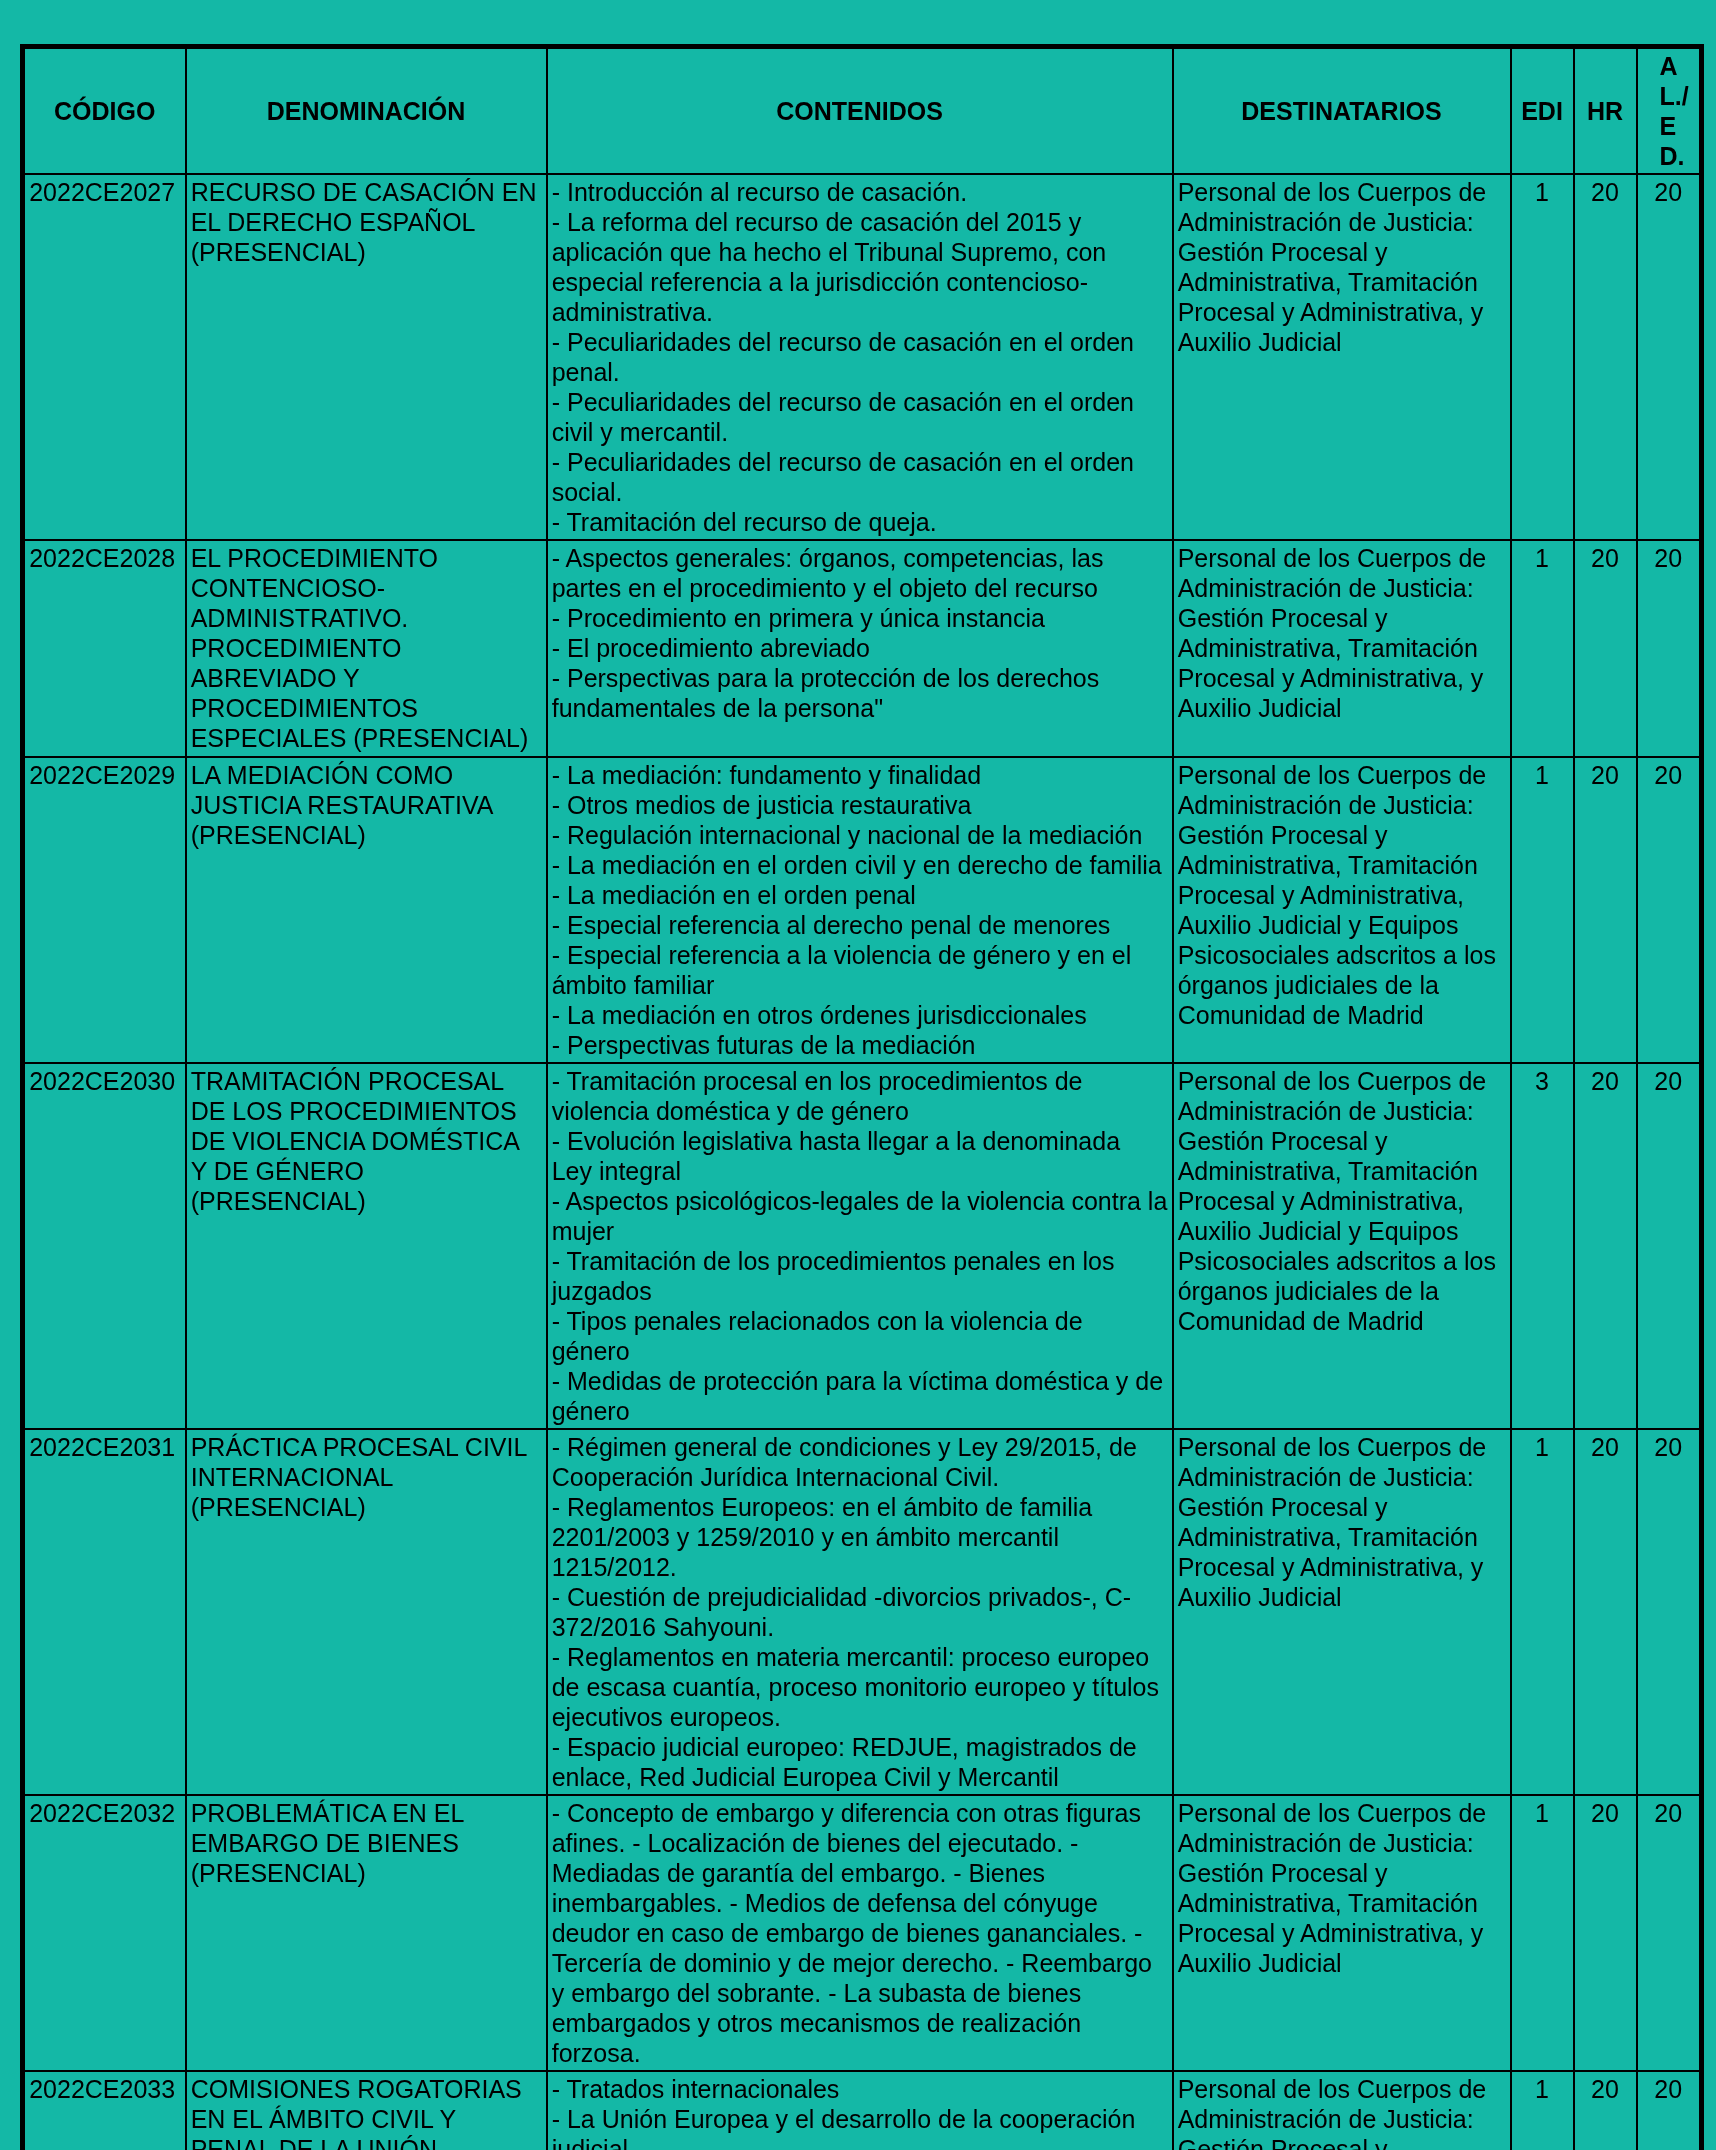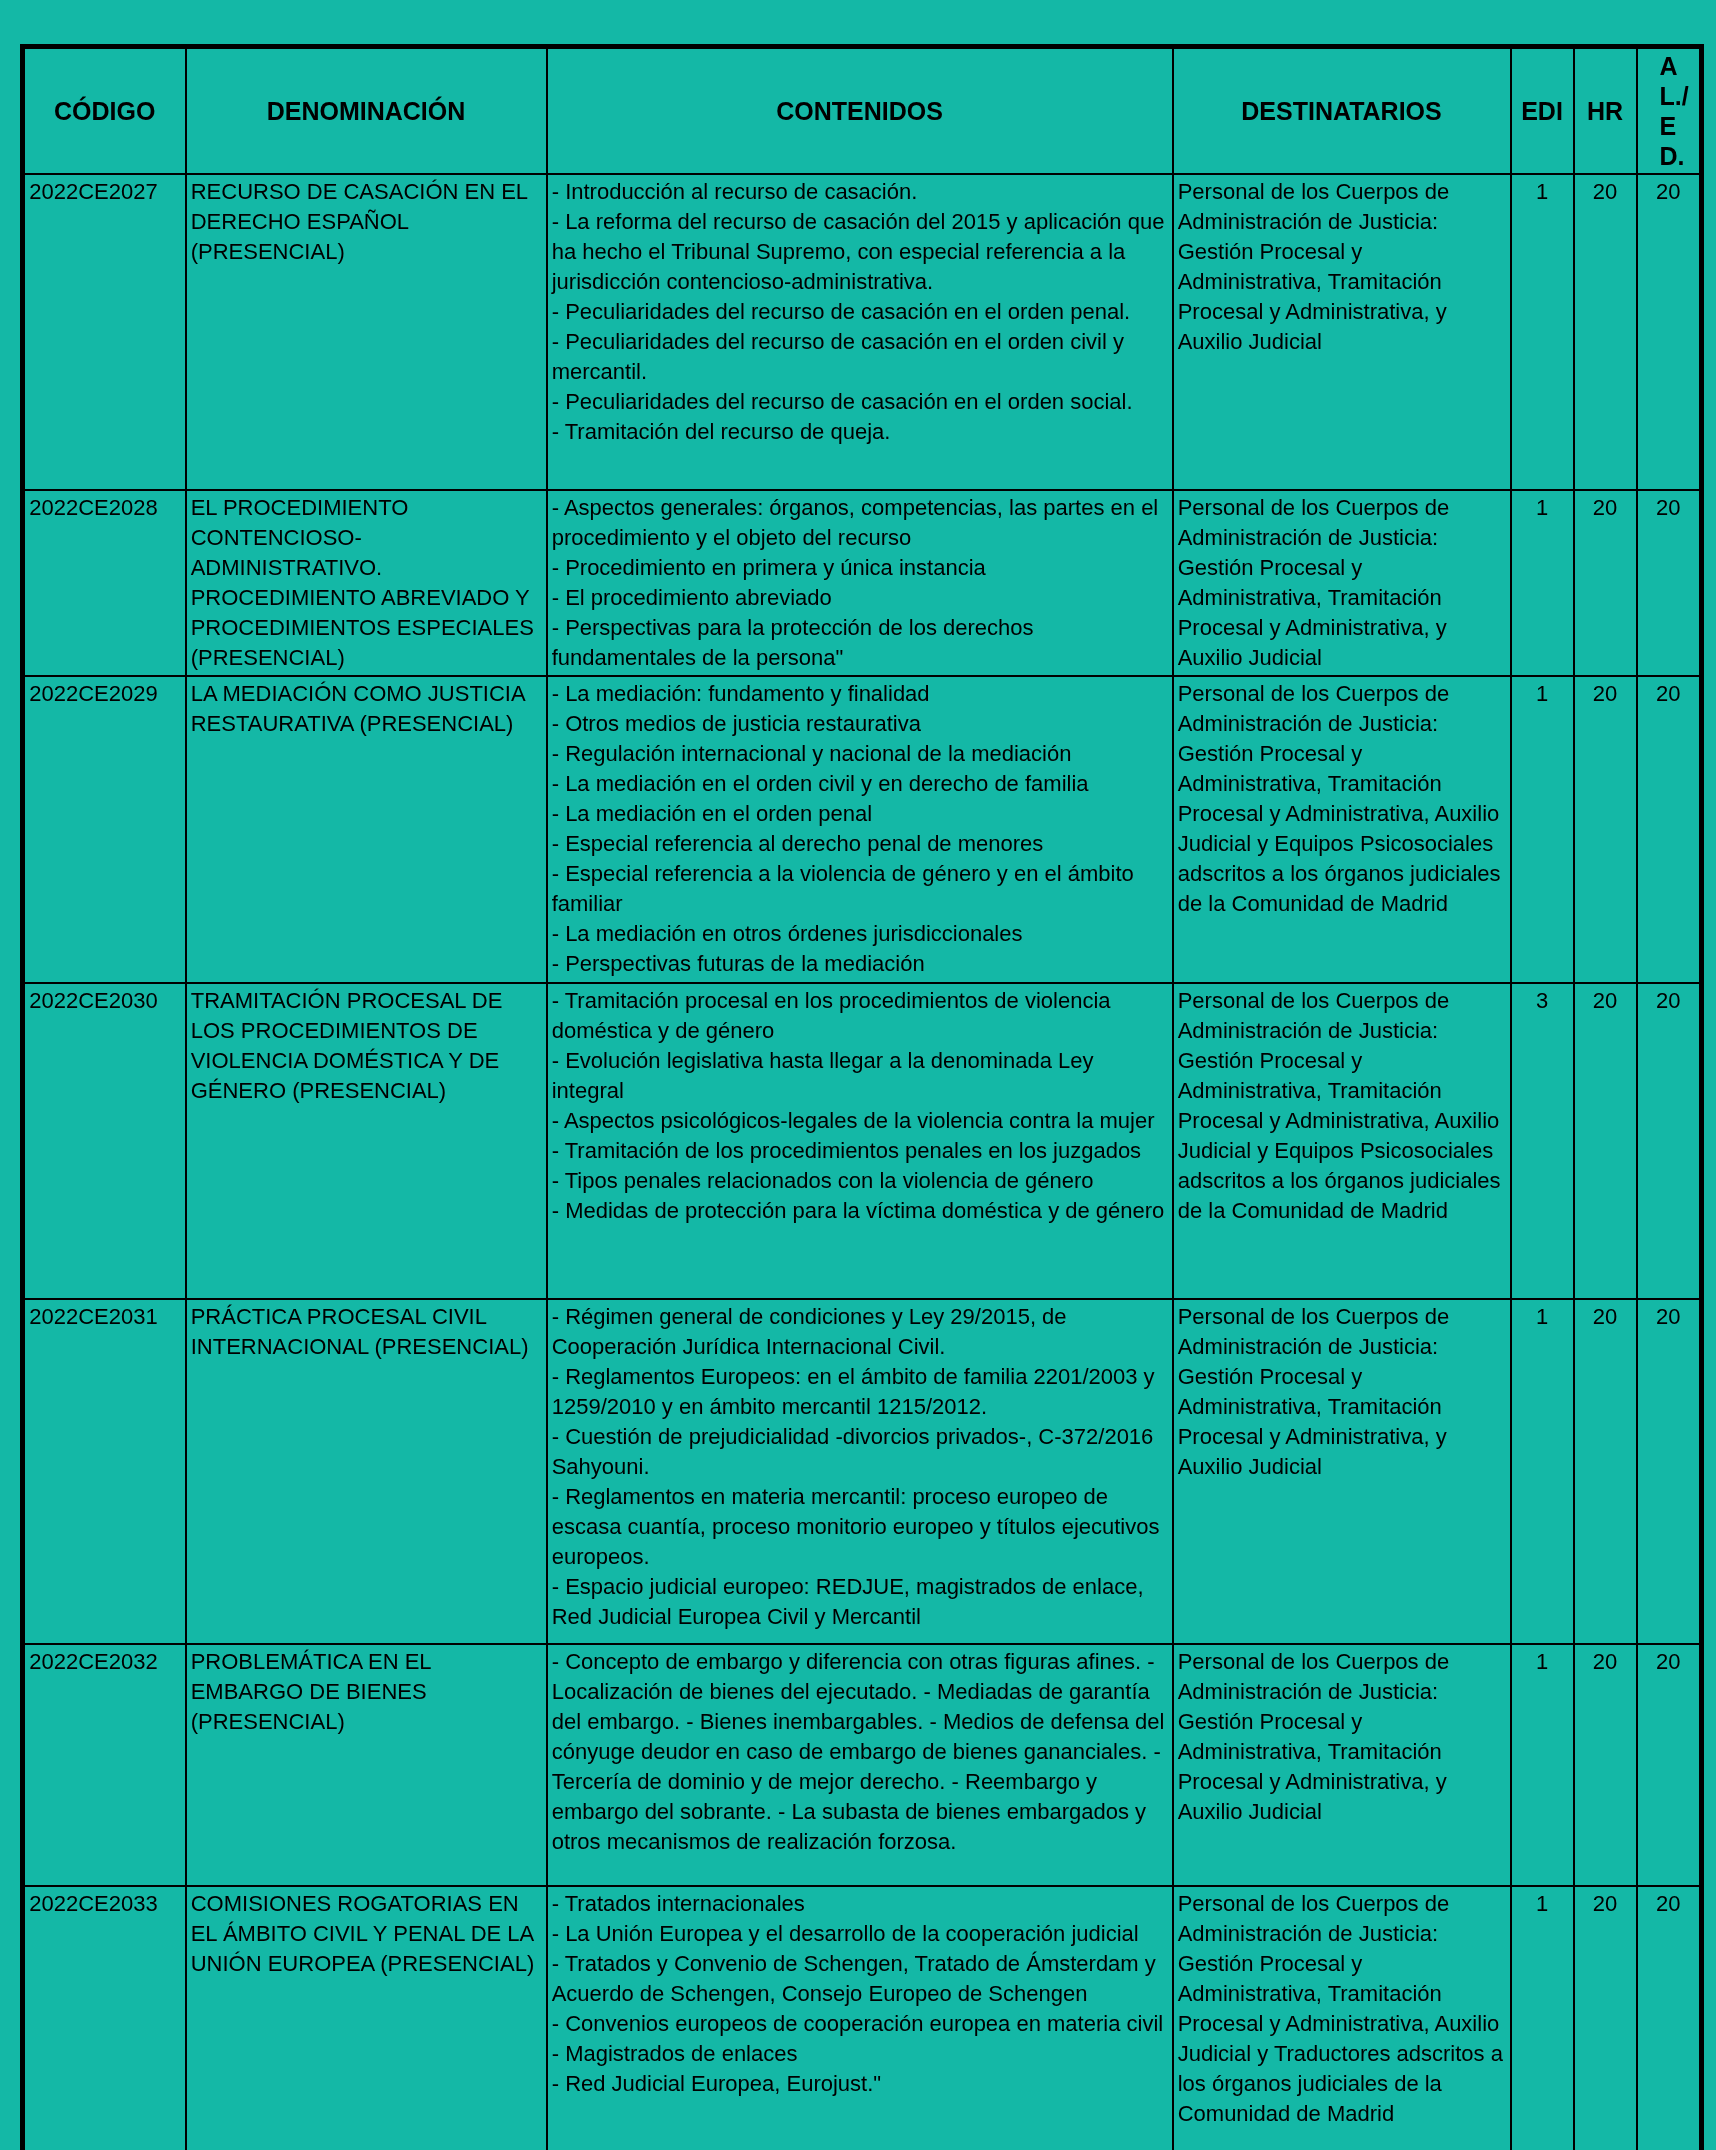--- a/index.html
+++ b/index.html
@@ -30,21 +30,21 @@
   col.c-cont   { width: 626px; }
   col.c-dest   { width: 338px; }
   col.c-edi    { width: 63px; }
   col.c-hr     { width: 63px; }
   col.c-aled   { width: 65px; }
 
   th, td {
     border: 2.8px solid #000000;
     vertical-align: top;
     padding: 2.1px 4.2px;
-    font-size: 22px;
+    font-size: 25px;
     line-height: 30px;
     white-space: pre-wrap;
     overflow-wrap: break-word;
   }
   thead th {
     font-weight: bold;
     font-size: 25px;
     line-height: 30px;
     text-align: center;
     vertical-align: middle;

